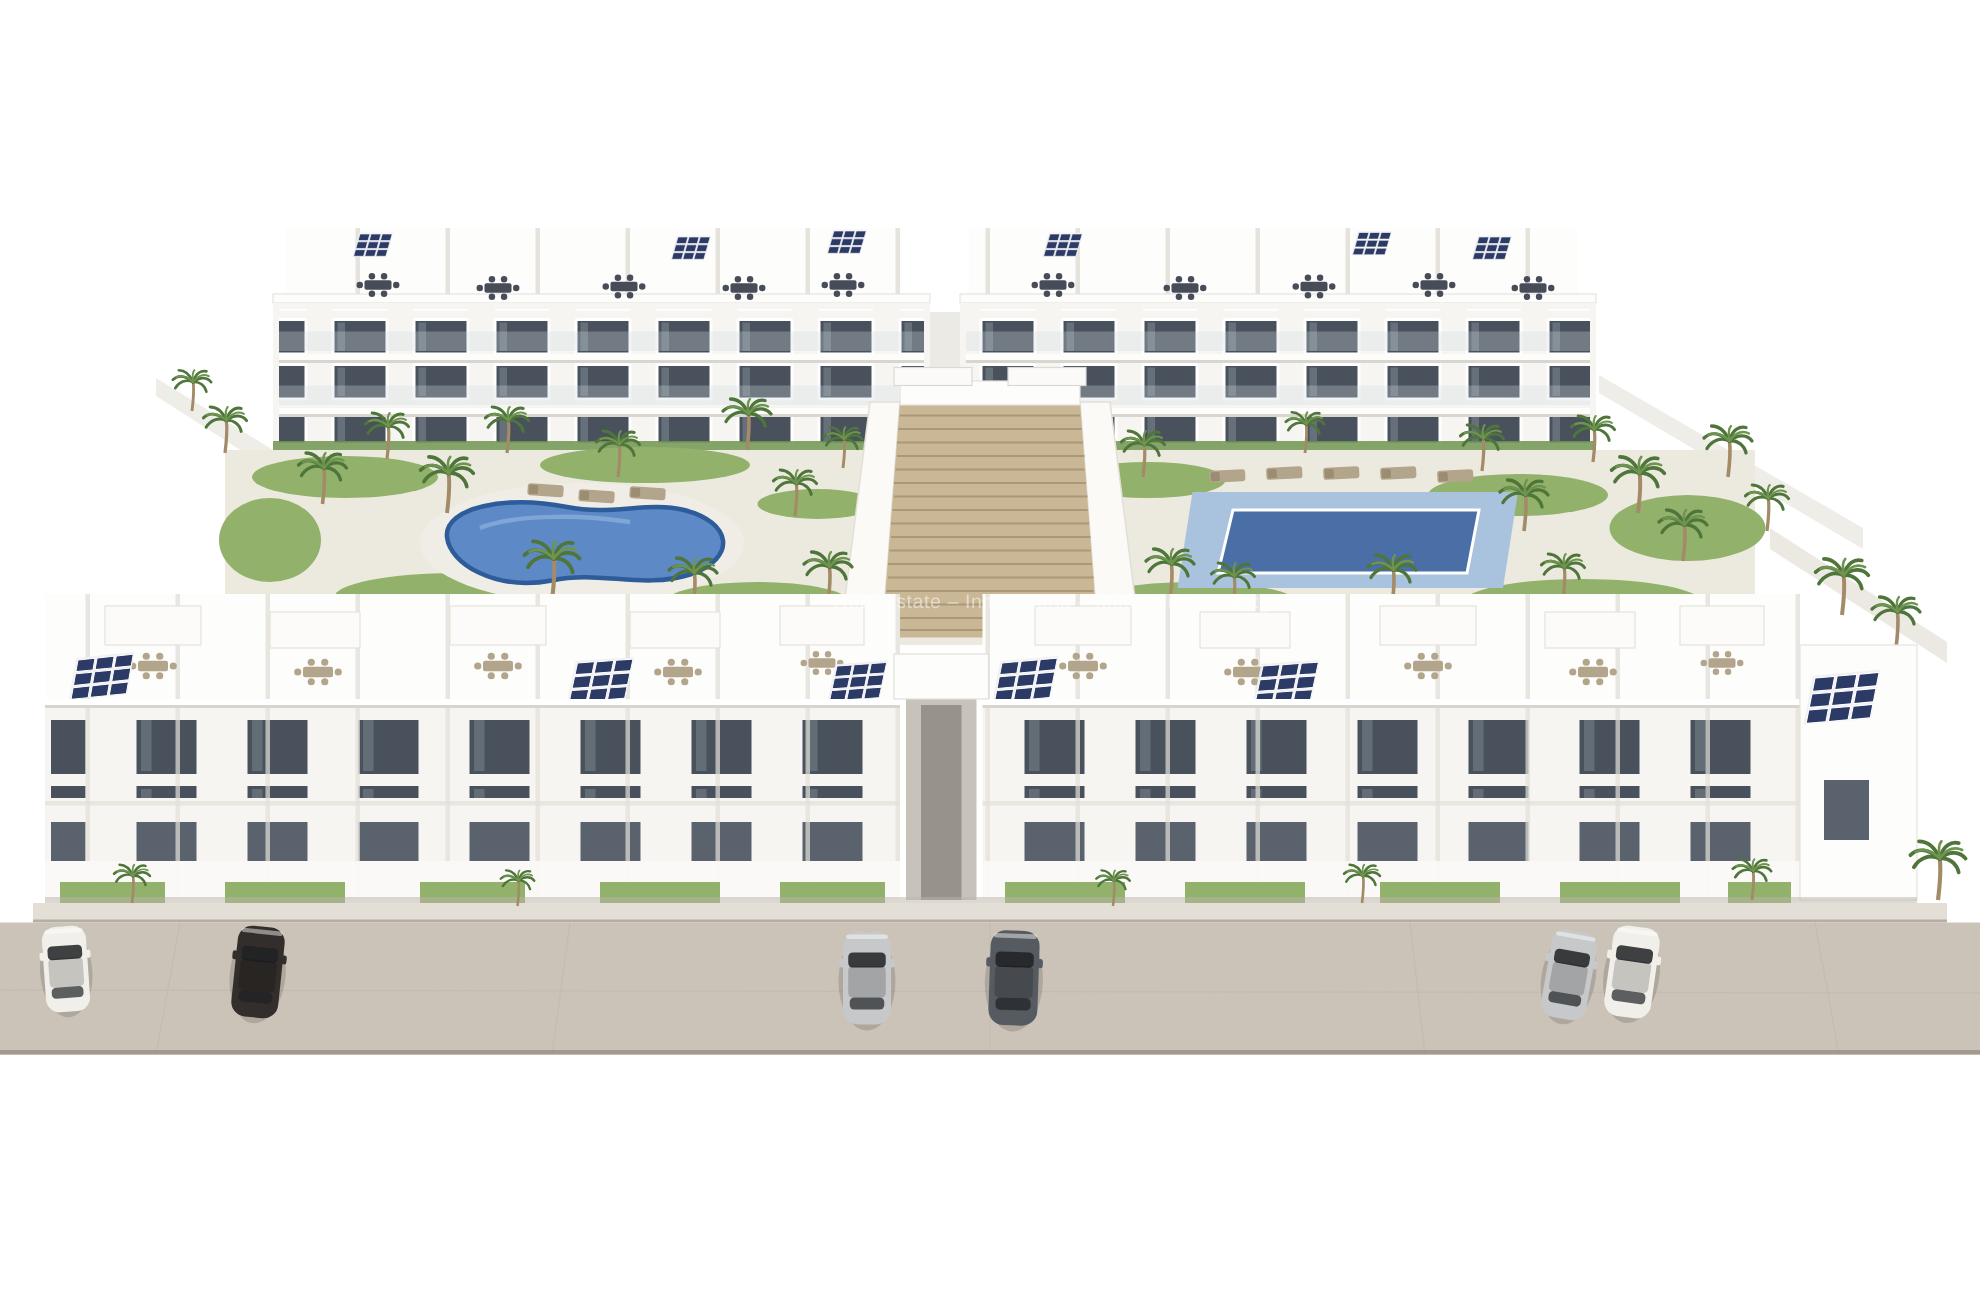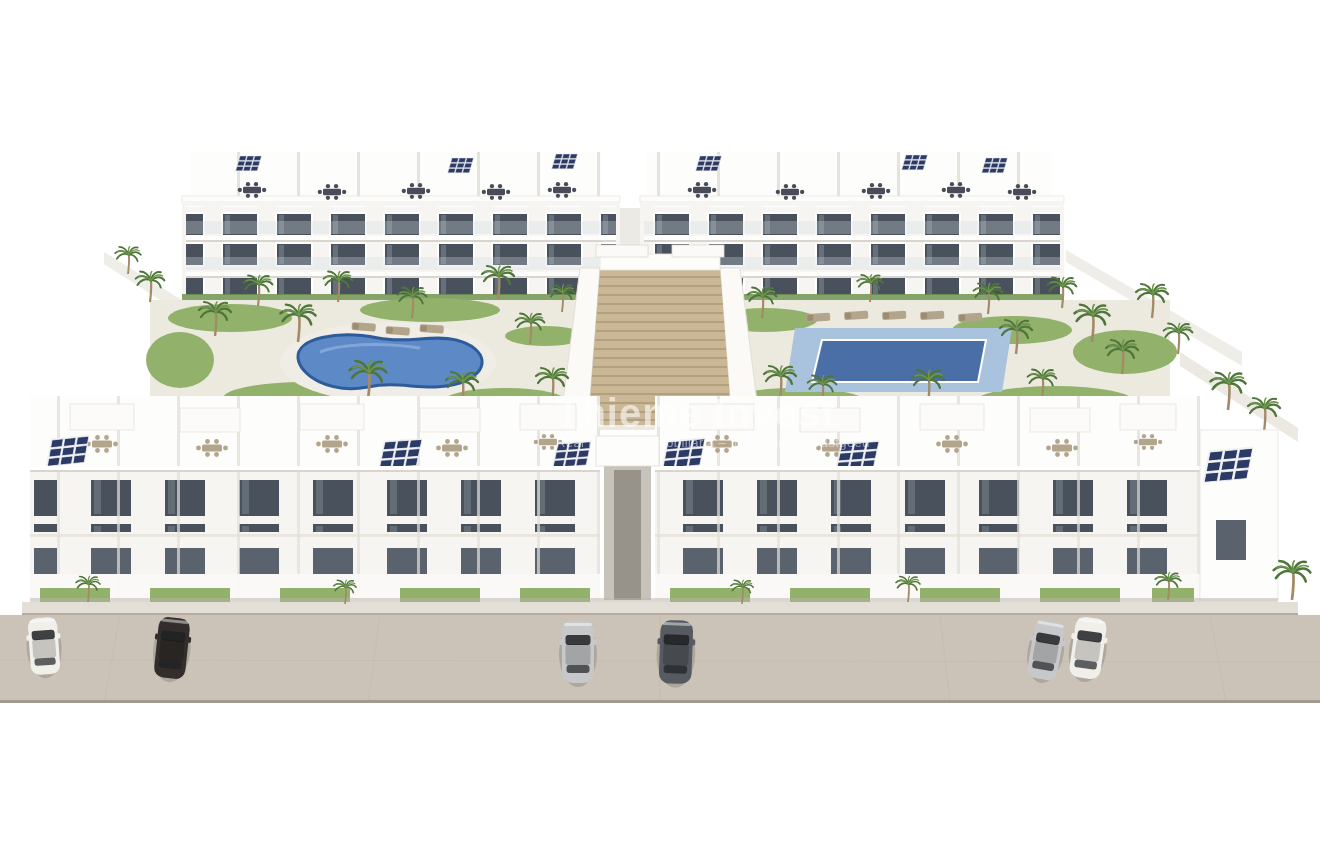--- a/index.html
+++ b/index.html
@@ -379,17 +379,16 @@
     <use href="#palm" transform="translate(88,602) scale(.75)"></use>
     <use href="#palm" transform="translate(345,604) scale(.7)"></use>
     <use href="#palm" transform="translate(742,604) scale(.7)"></use>
     <use href="#palm" transform="translate(908,602) scale(.75)"></use>
     <use href="#palm" transform="translate(1168,600) scale(.8)"></use>
     <use href="#palm" transform="translate(1292,600) scale(1.15)"></use>
   </g>
 </svg>
 
   <div class="watermark">
-    <div class="watermark-title">Thieme Invest</div>
     <div class="watermark-sub">Real Estate – Inmobiliaria – Immobilien – Vastgoed</div>
   </div>
 
 </div>
 
 </body></html>

